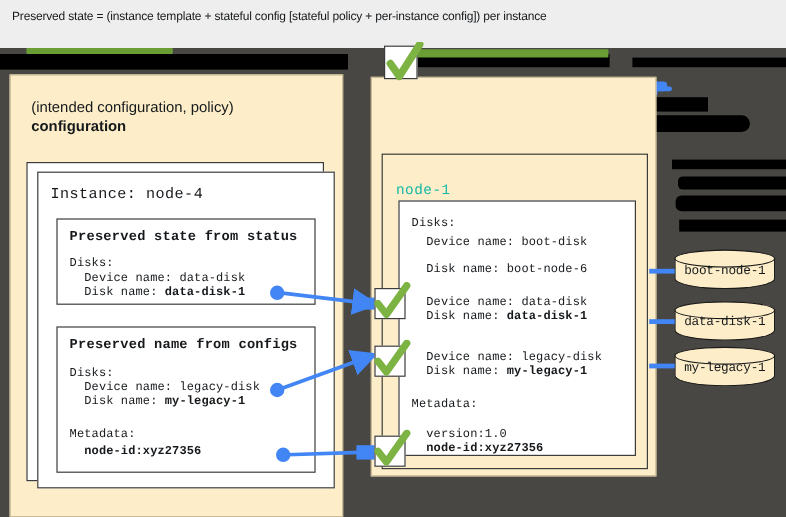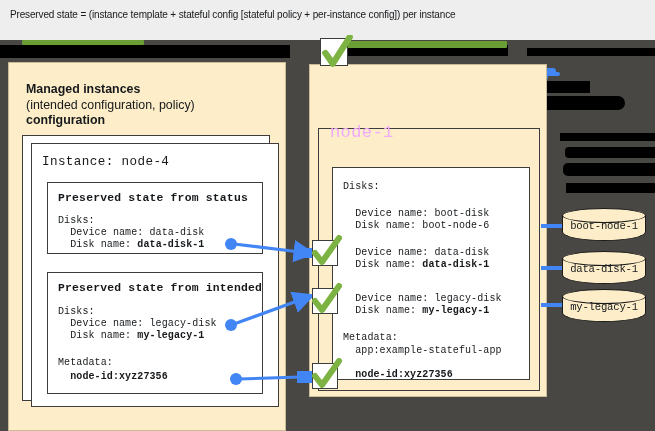--- a/index.html
+++ b/index.html
@@ -79,22 +79,22 @@
     line-height:14px;white-space:pre;letter-spacing:0.1px;
   }
   .blockline b{font-weight:bold;}
 
   
   .node-card{
     position:absolute;left:318px;top:128px;width:222px;height:263px;
     background:#fdeec9;border:1px solid #3c3c3c;box-sizing:border-box;
   }
   .node-title{
-    position:absolute;left:330px;top:123px;
-    font-size:17px;color:#f0abfc;letter-spacing:0.4px;
+    position:absolute;left:330px;top:152px;
+    font-size:12px;color:#14b8a6;letter-spacing:0.4px;
   }
   .node-inner{
     position:absolute;left:332px;top:167px;width:198px;height:213px;
     background:#ffffff;border:1px solid #3c3c3c;box-sizing:border-box;
   }
 
   
   .check{
     position:absolute;width:26px;height:26px;background:#ffffff;
     border:1px solid #3c3c3c;box-sizing:border-box;
@@ -155,62 +155,61 @@
   <div class="green-rule a"></div>
   <div class="green-rule b"></div>
 
   <div class="caption-bar">
     <div class="caption-text">Preserved state = (instance template + stateful config [stateful policy + per-instance config]) per instance</div>
   </div>
 
   <div class="panel-cream panel-left"></div>
 
   <div class="left-heading">
-    <div class="b">Managed instances</div>
     <div>(intended configuration, policy)</div>
     <div class="b">configuration</div>
   </div>
 
   <div class="card card-back"></div>
   <div class="card card-front"></div>
 
   <div class="instance-title mono">Instance: node-4</div>
 
   <div class="subcard sub-policy"></div>
   <div class="sub-title mono" style="left:58px;top:192px;">Preserved state from status</div>
   <div class="blockline mono" style="left:58px;top:214px;">Disks:</div>
   <div class="blockline mono" style="left:58px;top:226px;">  Device name: data-disk</div>
   <div class="blockline mono" style="left:58px;top:238px;"><span>  Disk name: </span><b>data-disk-1</b></div>
 
   <div class="subcard sub-configs"></div>
-  <div class="sub-title mono" style="left:58px;top:282px;">Preserved state from intended</div>
+  <div class="sub-title mono" style="left:58px;top:282px;">Preserved name from configs</div>
   <div class="blockline mono" style="left:58px;top:305px;">Disks:</div>
   <div class="blockline mono" style="left:58px;top:317px;">  Device name: legacy-disk</div>
   <div class="blockline mono" style="left:58px;top:329px;"><span>  Disk name: </span><b>my-legacy-1</b></div>
   <div class="blockline mono" style="left:58px;top:356px;">Metadata:</div>
   <div class="blockline mono" style="left:58px;top:370px;"><b>  node-id:xyz27356</b></div>
 
   <div class="panel-cream panel-right"></div>
   <div class="node-card"></div>
   <div class="node-title mono">node-1</div>
   <div class="node-inner"></div>
 
   <div class="blockline mono" style="left:343px;top:180px;">Disks:</div>
 
-  <div class="blockline mono" style="left:343px;top:207px;">  Device name: boot-disk</div>
+  <div class="blockline mono" style="left:343px;top:196px;">  Device name: boot-disk</div>
   <div class="blockline mono" style="left:343px;top:219px;">  Disk name: boot-node-6</div>
 
   <div class="blockline mono" style="left:343px;top:246px;">  Device name: data-disk</div>
   <div class="blockline mono" style="left:343px;top:258px;"><span>  Disk name: </span><b>data-disk-1</b></div>
 
   <div class="blockline mono" style="left:343px;top:292px;">  Device name: legacy-disk</div>
   <div class="blockline mono" style="left:343px;top:304px;"><span>  Disk name: </span><b>my-legacy-1</b></div>
 
   <div class="blockline mono" style="left:343px;top:331px;">Metadata:</div>
-  <div class="blockline mono" style="left:343px;top:344px;">  app:example-stateful-app</div>
+  <div class="blockline mono" style="left:343px;top:356px;">  version:1.0</div>
   <div class="blockline mono" style="left:343px;top:368px;"><b>  node-id:xyz27356</b></div>
 
   <svg class="svg-arrows" viewBox="0 0 655 431">
     <defs>
       <marker id="ah" markerWidth="7" markerHeight="7" refX="2" refY="3.5" orient="auto">
         <path d="M0,0 L7,3.5 L0,7 Z" fill="#4285f4"></path>
       </marker>
     </defs>
     <g stroke="#4285f4" stroke-width="3.2" fill="#4285f4">
       <circle cx="231" cy="244" r="6" stroke="none"></circle>

